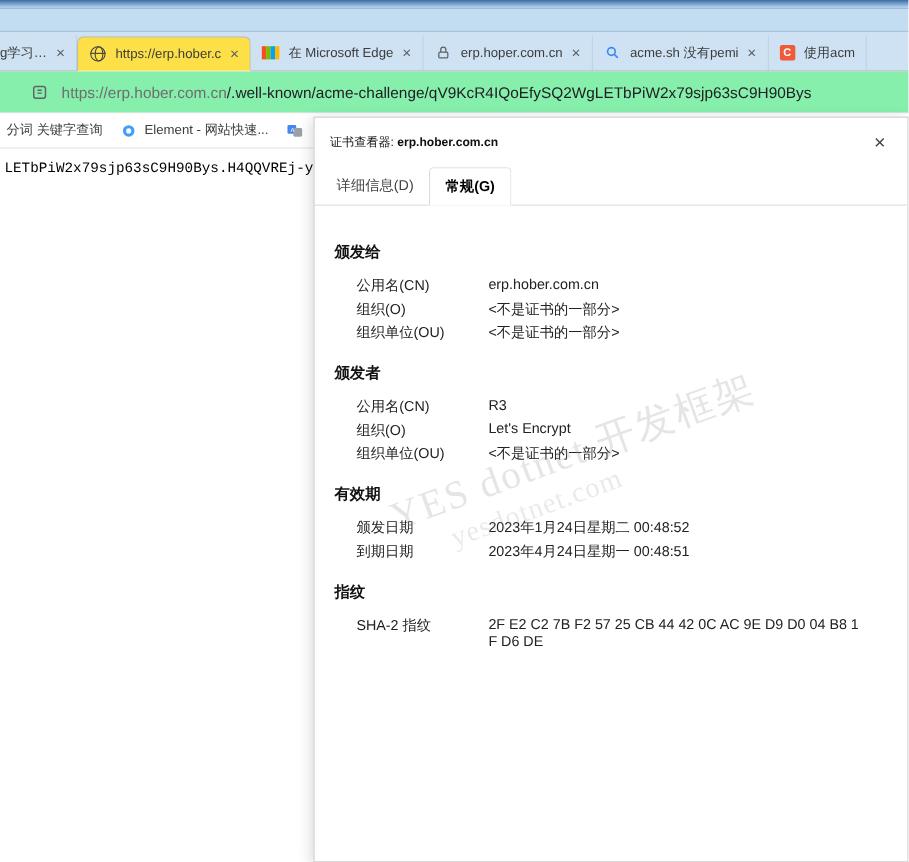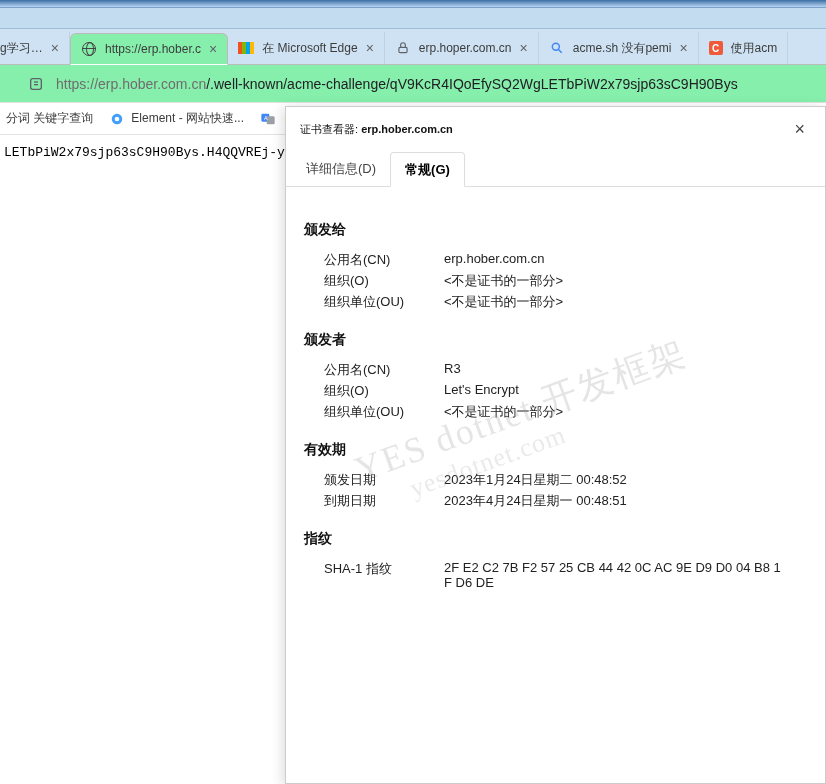--- a/index.html
+++ b/index.html
@@ -43,21 +43,21 @@
       white-space: nowrap;
       overflow: hidden;
       cursor: pointer;
       border-right: 1px solid rgba(0,0,0,0.07);
     }
     .tab.partial-left {
       min-width: 50px; max-width: 70px;
       padding-left: 0;
     }
     .tab.active {
-      background: #86efac;
+      background: #fde047;
       border-top-left-radius: 6px;
       border-top-right-radius: 6px;
       border: 1px solid #bbb;
       border-bottom: 1px solid #fff;
       margin-bottom: -1px;
     }
     .tab .tab-title { flex:1; overflow:hidden; text-overflow:ellipsis; }
     .tab .close-x { color:#5f6368; font-size:14px; line-height:1; cursor:pointer; }
     .favicon { width:16px; height:16px; display:inline-flex; align-items:center; justify-content:center; flex-shrink:0; }
     .fav-globe { width:14px;height:14px;border:1.3px solid #444;border-radius:50%; position:relative;}
@@ -286,18 +286,18 @@
         </div>
       <div class="kv-row">
           <div class="kv-label">到期日期</div>
           <div class="kv-value">2023年4月24日星期一 00:48:51</div>
         </div>
     </div>
 
     <div class="sect-title">指纹</div>
     <div class="kv">
       <div class="kv-row">
-          <div class="kv-label">SHA-1 指纹</div>
+          <div class="kv-label">SHA-2 指纹</div>
           <div class="kv-value">2F E2 C2 7B F2 57 25 CB 44 42 0C AC 9E D9 D0 04 B8 1F D6 DE</div>
         </div>
     </div>
   </div>
 </div>
 
 </body></html>

